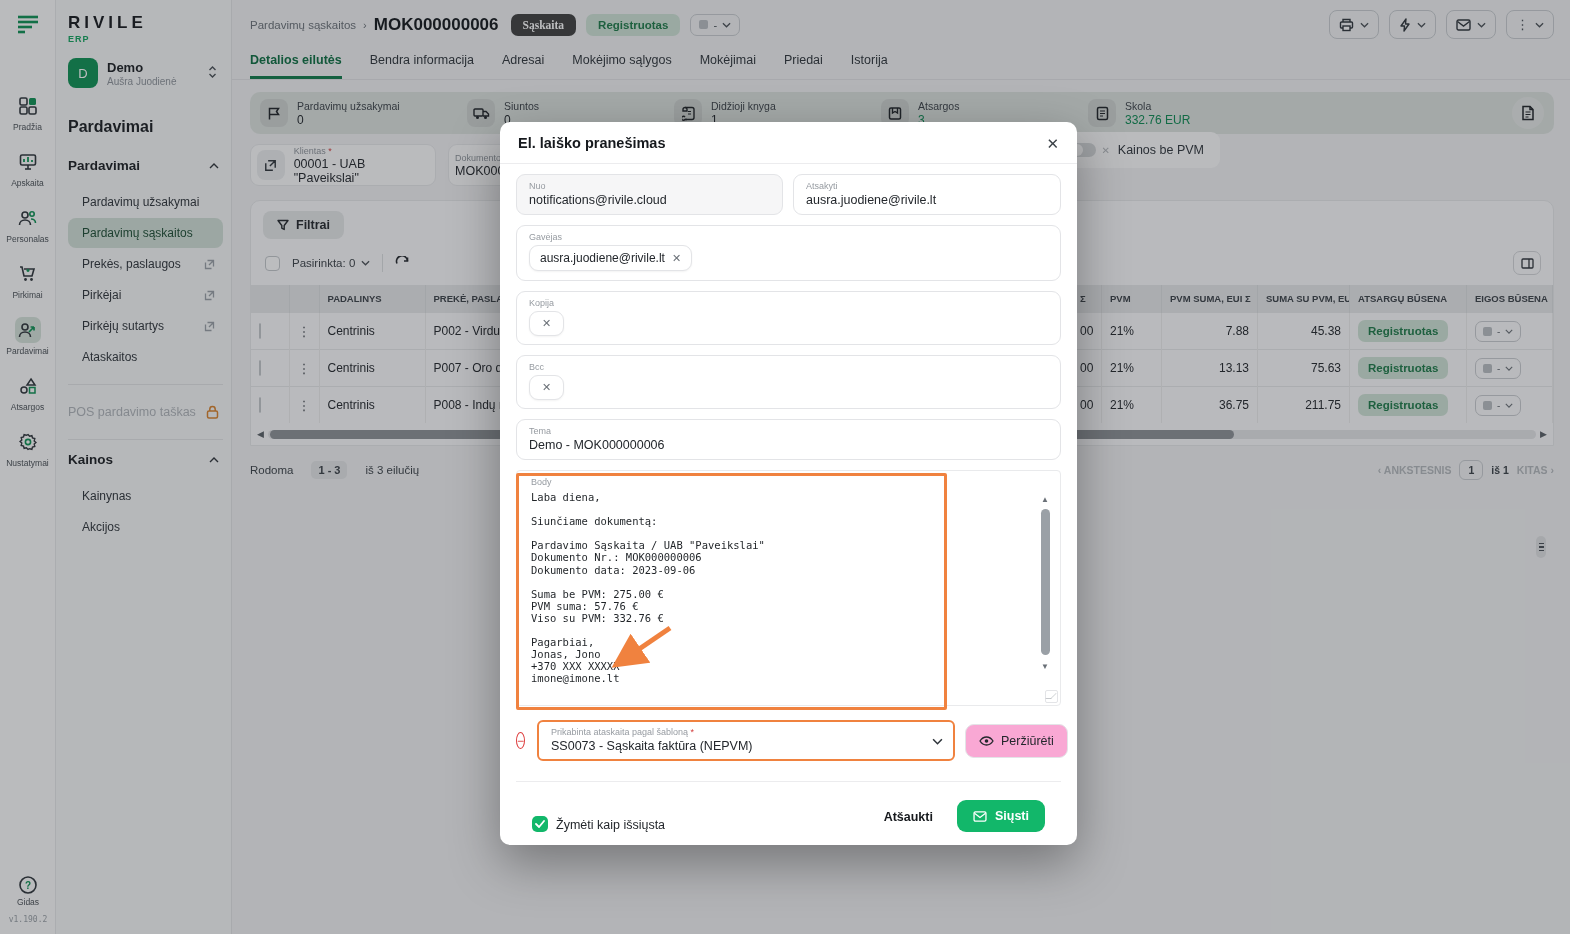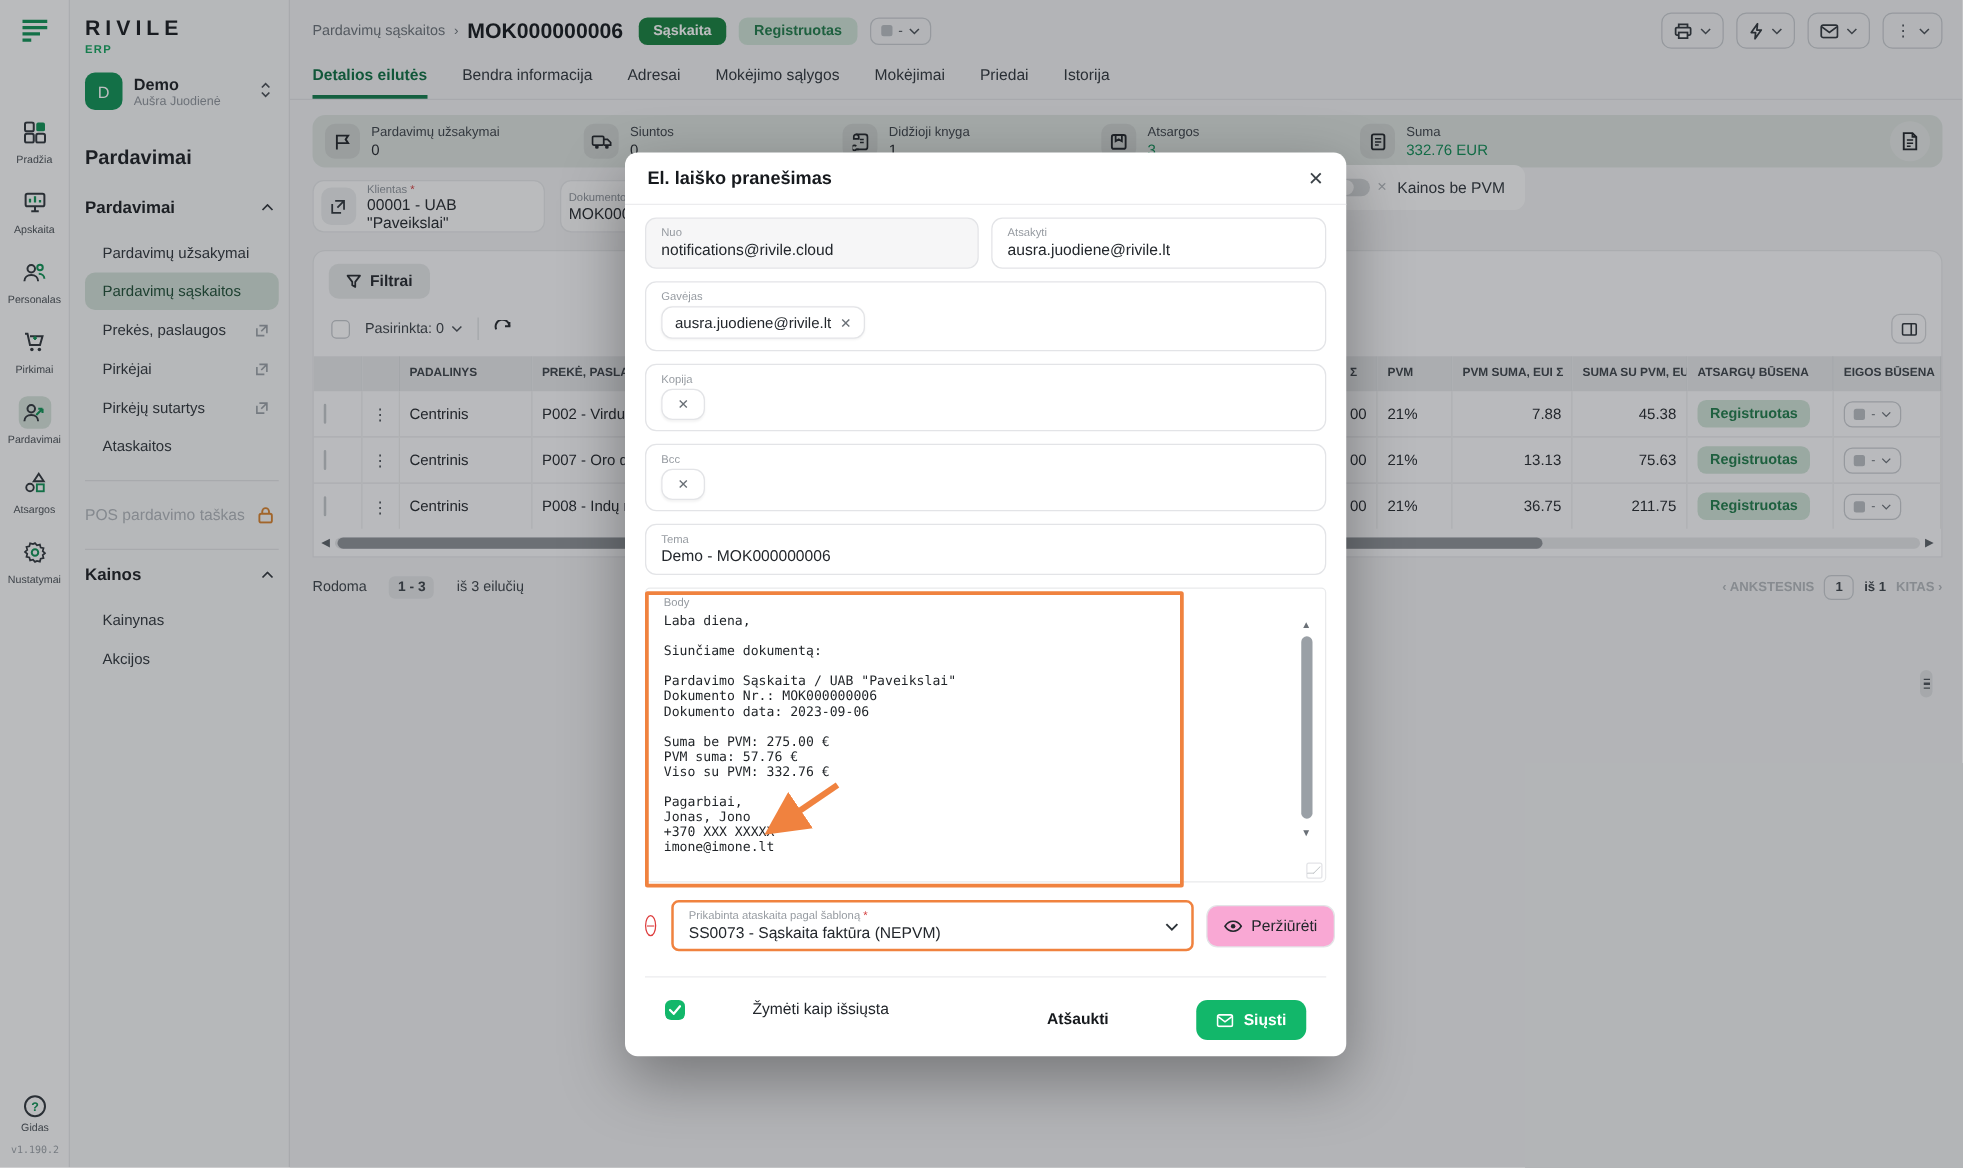--- a/index.html
+++ b/index.html
@@ -37,21 +37,21 @@
   .nav-divider { height:1px; background:#e3e4e6; margin:12px 0; }
   .nav-locked { font-size:12.5px; color:#b0b5ba; padding:8px 4px 8px 0; display:flex; align-items:center; justify-content:space-between; }
   .ext-ic, .lock-ic { flex:0 0 auto; }
 
   
   .main { position:absolute; left:232px; top:0; width:1338px; height:934px; }
   .topbar { display:flex; align-items:center; padding:10px 16px 0 18px; }
   .crumb { font-size:11.5px; color:#6a7077; }
   .crumb-sep { margin:0 7px; color:#6a7077; font-size:11px; }
   .doc-title { font-size:17px; font-weight:bold; color:#14181c; margin-right:12px; }
-  .badge-dark { background:#15803d; color:#fff; font-size:11.5px; font-weight:bold; padding:5px 12px; border-radius:7px; margin-right:10px; }
+  .badge-dark { background:#404040; color:#fff; font-size:11.5px; font-weight:bold; padding:5px 12px; border-radius:7px; margin-right:10px;font-family:Liberation Serif, serif; }
   .badge-green { background:#cfe3d6; color:#1d7a48; font-size:11.5px; font-weight:bold; padding:5px 12px; border-radius:7px; margin-right:10px; }
   .state-dd { display:flex; align-items:center; gap:5px; border:1px solid #c9ccd0; border-radius:7px; padding:4px 8px; font-size:11px; color:#4a5056; cursor:pointer; }
   .state-sq { width:9px; height:9px; background:#b9bdc2; border-radius:2px; display:inline-block; }
   .top-actions { margin-left:auto; display:flex; gap:10px; }
   .action-btn { display:flex; align-items:center; gap:6px; border:1px solid #c9ccd0; border-radius:8px; background:transparent; padding:6px 9px; cursor:pointer; color:#2e343a; }
   .tabs { display:flex; gap:28px; padding:14px 0 0 18px; border-bottom:1px solid #e2e3e5; }
   .tab { font-size:12.5px; color:#2e343a; padding-bottom:9px; cursor:pointer; }
   .tab.active { color:#0c6e41; font-weight:bold; border-bottom:3px solid #0f7a49; }
 
   .summary { margin:12px 16px 0 18px; background:#dde3df; border-radius:10px; display:flex; align-items:center; padding:7px 10px; position:relative; }
@@ -136,21 +136,21 @@
   .attach-row { display:flex; align-items:center; gap:10px; margin:12px 0 0 0; }
   .minus-circle { width:17px; height:17px; border-radius:50%; border:1.6px solid #dd3c3c; color:#dd3c3c; display:flex; align-items:center; justify-content:center; font-size:12px; line-height:1; margin-right:2px; cursor:pointer; }
   .attach-select { position:relative; flex:0 0 418px; border:2.5px solid #f0823f; border-radius:6px; padding:5px 12px 6px 12px; cursor:pointer; background:#fff; }
   .attach-select .lab { font-size:9px; color:#969ba1; }
   .attach-select .lab .req { color:#d23b3b; }
   .attach-select .val { font-size:12.5px; color:#23272c; margin-top:2px; }
   .attach-caret { position:absolute; right:10px; top:16px; }
   .preview-btn { display:flex; align-items:center; gap:7px; border:1px solid #e3e4e7; border-radius:9px; padding:9px 13px; font-size:12.5px; color:#23272c; cursor:pointer; background:#f9a8d4; }
   .add-row { display:flex; align-items:center; gap:8px; margin:17px 0 0 18px; font-size:12.5px; color:#1f2327; cursor:pointer; }
   .m-divider { height:1px; background:#ececee; margin-top:20px; }
-  .m-footer { display:flex; align-items:flex-start; padding:18px 16px 0;gap:46px; }
+  .m-footer { display:flex; align-items:flex-end; padding:18px 16px 0; }
   .check-green { width:16px; height:16px; border-radius:5px; background:#12b76a; display:flex; align-items:center; justify-content:center; margin-right:8px; cursor:pointer; }
   .cg-label { font-size:12.5px; color:#23272c; }
   .cancel-btn { margin-left:auto; font-size:12.5px; font-weight:bold; color:#16191d; cursor:pointer; padding:8px 10px; }
   .send-btn { display:flex; align-items:center; gap:8px; background:#12b76a; color:#fff; font-size:12.5px; font-weight:bold; border:none; border-radius:9px; padding:9px 16px; margin-left:14px; cursor:pointer; }
   svg { display:block; }
 </style>
 </head>
 <body>
 
 <div id="app">
@@ -444,21 +444,21 @@
           </span>
       </div>
       <div class="sum-item">
         <span class="sum-ic">
             <svg width="13" height="15" viewBox="0 0 13 15">
               <rect x="1.5" y="1.5" width="10" height="12" rx="1.5" fill="none" stroke="#1f2327" stroke-width="1.5"></rect>
               <path d="M4 5h5M4 7.5h5M4 10h3" stroke="#1f2327" stroke-width="1.2"></path>
             </svg>
           </span>
         <span>
-            <div class="sum-label">Suma</div>
+            <div class="sum-label">Skola</div>
             <div class="sum-value green">332.76 EUR</div>
           </span>
       </div>
       <span class="sum-doc-btn">
         <svg width="14" height="16" viewBox="0 0 14 16">
             <path d="M2 1.5h7l3 3v10H2z" fill="none" stroke="#1f2327" stroke-width="1.5"></path>
             <path d="M9 1.5v3h3" fill="none" stroke="#1f2327" stroke-width="1.5"></path>
             <path d="M4.5 7h5M4.5 9.5h5M4.5 12h3" stroke="#1f2327" stroke-width="1.2"></path>
           </svg>
       </span>

